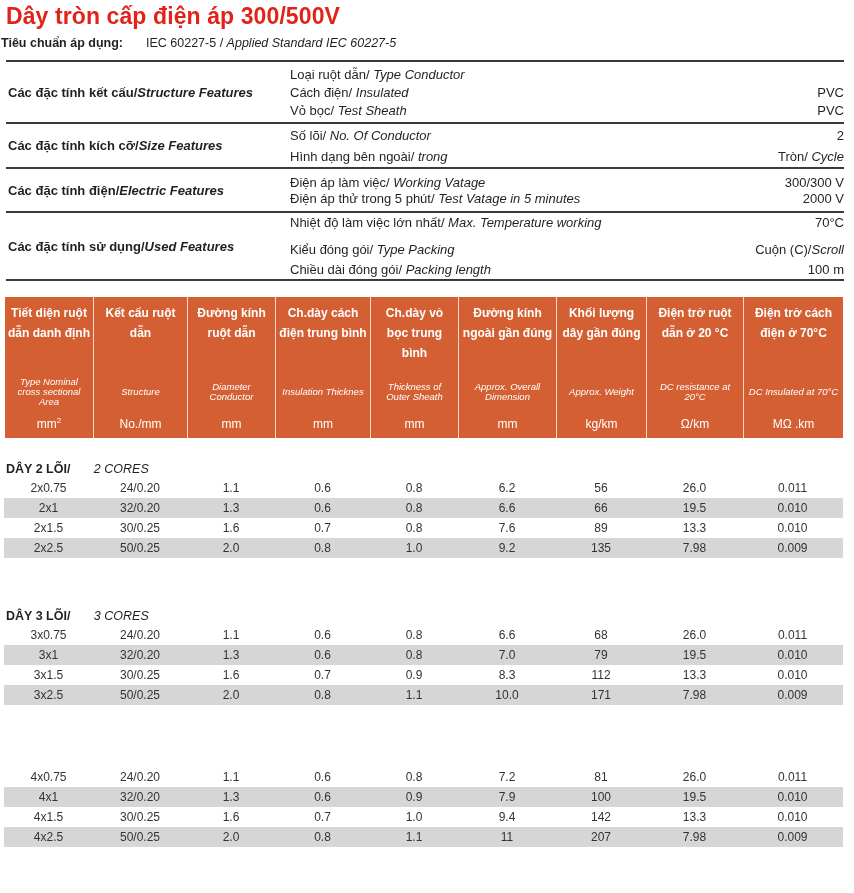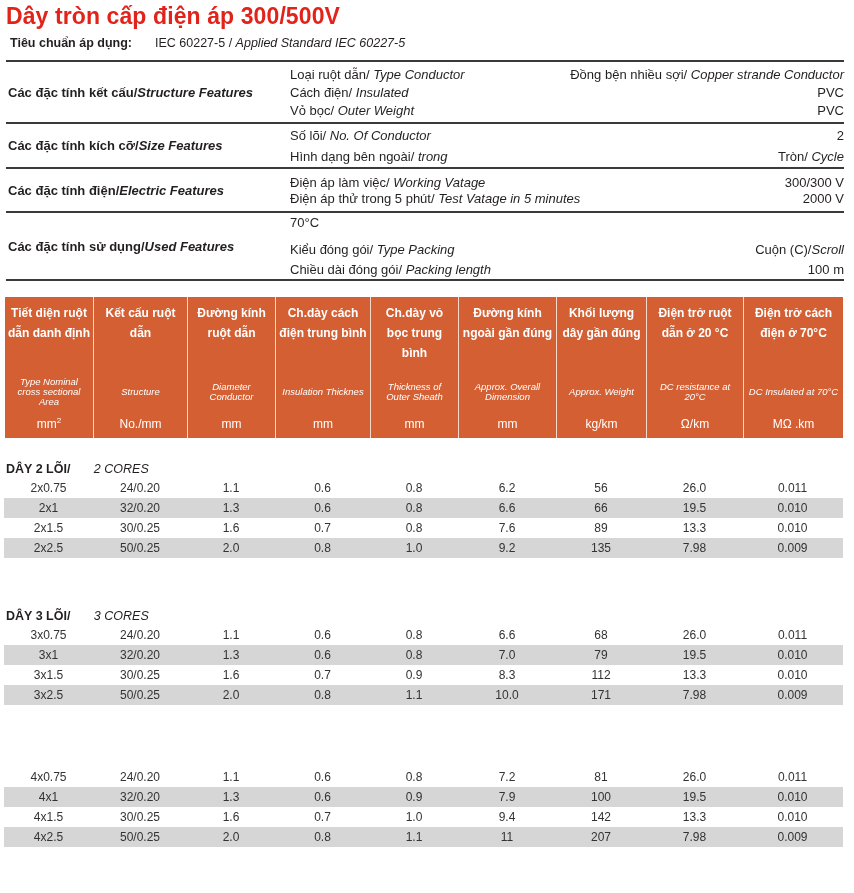--- a/index.html
+++ b/index.html
@@ -5,21 +5,21 @@
   * { box-sizing: border-box; margin: 0; padding: 0; }
   html, body { width: 854px; height: 893px; background: #ffffff; overflow: hidden; }
   body { font-family: "DejaVu Sans", sans-serif; color: #231f20; position: relative; }
 
   .title {
     position: absolute; left: 6px; top: 3px;
     font-family: "Liberation Sans", sans-serif;
     font-weight: bold; font-size: 23px; color: #e2231a; letter-spacing: 0.1px;
   }
   .standard {
-    position: absolute; left: 10px; top: 36px; font-size: 11.5px; white-space: nowrap;
+    position: absolute; left: 1px; top: 36px; font-size: 11.5px; white-space: nowrap;
   }
   .standard .lbl { font-family: "Liberation Sans", sans-serif; font-weight: bold; font-size: 12.5px; display: inline-block; width: 145px; }
   .standard .val { font-family: "Liberation Sans", sans-serif; font-size: 12.5px; }
   .standard i { font-style: italic; }
 
   
   .features { position: absolute; left: 6px; top: 60px; width: 838px; }
   .fgroup { position: relative; border-top: 2px solid #3a3a3a; display: flex; }
   .fgroup.last { border-bottom: 2px solid #3a3a3a; }
   .fgroup .gname {
@@ -73,28 +73,27 @@
 
 <div class="features">
   <div class="fgroup" style="height:62px;">
     <div class="gname">
         <span>Các đặc tính kết cấu/ </span>
         <i>Structure Features</i>
       </div>
     <div class="rows">
       <div class="frow" style="height:18px;">
           <span><span>Loại ruột dẫn/ </span><i>Type Conductor</i></span>
-          <span class="v"><span>Đồng bện nhiều sợi/ </span><i>Copper strande Conductor</i></span>
         </div>
       <div class="frow" style="height:18px;">
           <span><span>Cách điện/ </span><i>Insulated</i></span>
           <span class="v"><span>PVC</span></span>
         </div>
       <div class="frow" style="height:18px;">
-          <span><span>Vỏ bọc/ </span><i>Outer Weight</i></span>
+          <span><span>Vỏ bọc/ </span><i>Test Sheath</i></span>
           <span class="v"><span>PVC</span></span>
         </div>
     </div>
   </div>
 
   <div class="fgroup" style="height:45px;">
     <div class="gname">
         <span>Các đặc tính kích cỡ/ </span>
         <i>Size Features</i>
       </div>
@@ -127,20 +126,21 @@
     </div>
   </div>
 
   <div class="fgroup last" style="height:70px;">
     <div class="gname">
         <span>Các đặc tính sử dụng/ </span>
         <i>Used Features</i>
       </div>
     <div class="rows">
       <div class="frow" style="height:21px;">
+          <span><span>Nhiệt độ làm việc lớn nhất/ </span><i>Max. Temperature working</i></span>
           <span class="v"><span>70°C</span></span>
         </div>
       <div class="frow" style="height:21px;margin-top:8px;">
           <span><span>Kiểu đóng gói/ </span><i>Type Packing</i></span>
           <span class="v"><span>Cuộn (C)/</span><i>Scroll</i></span>
         </div>
       <div class="frow" style="height:21px;">
           <span><span>Chiều dài đóng gói/ </span><i>Packing length</i></span>
           <span class="v"><span>100 m</span></span>
         </div>

